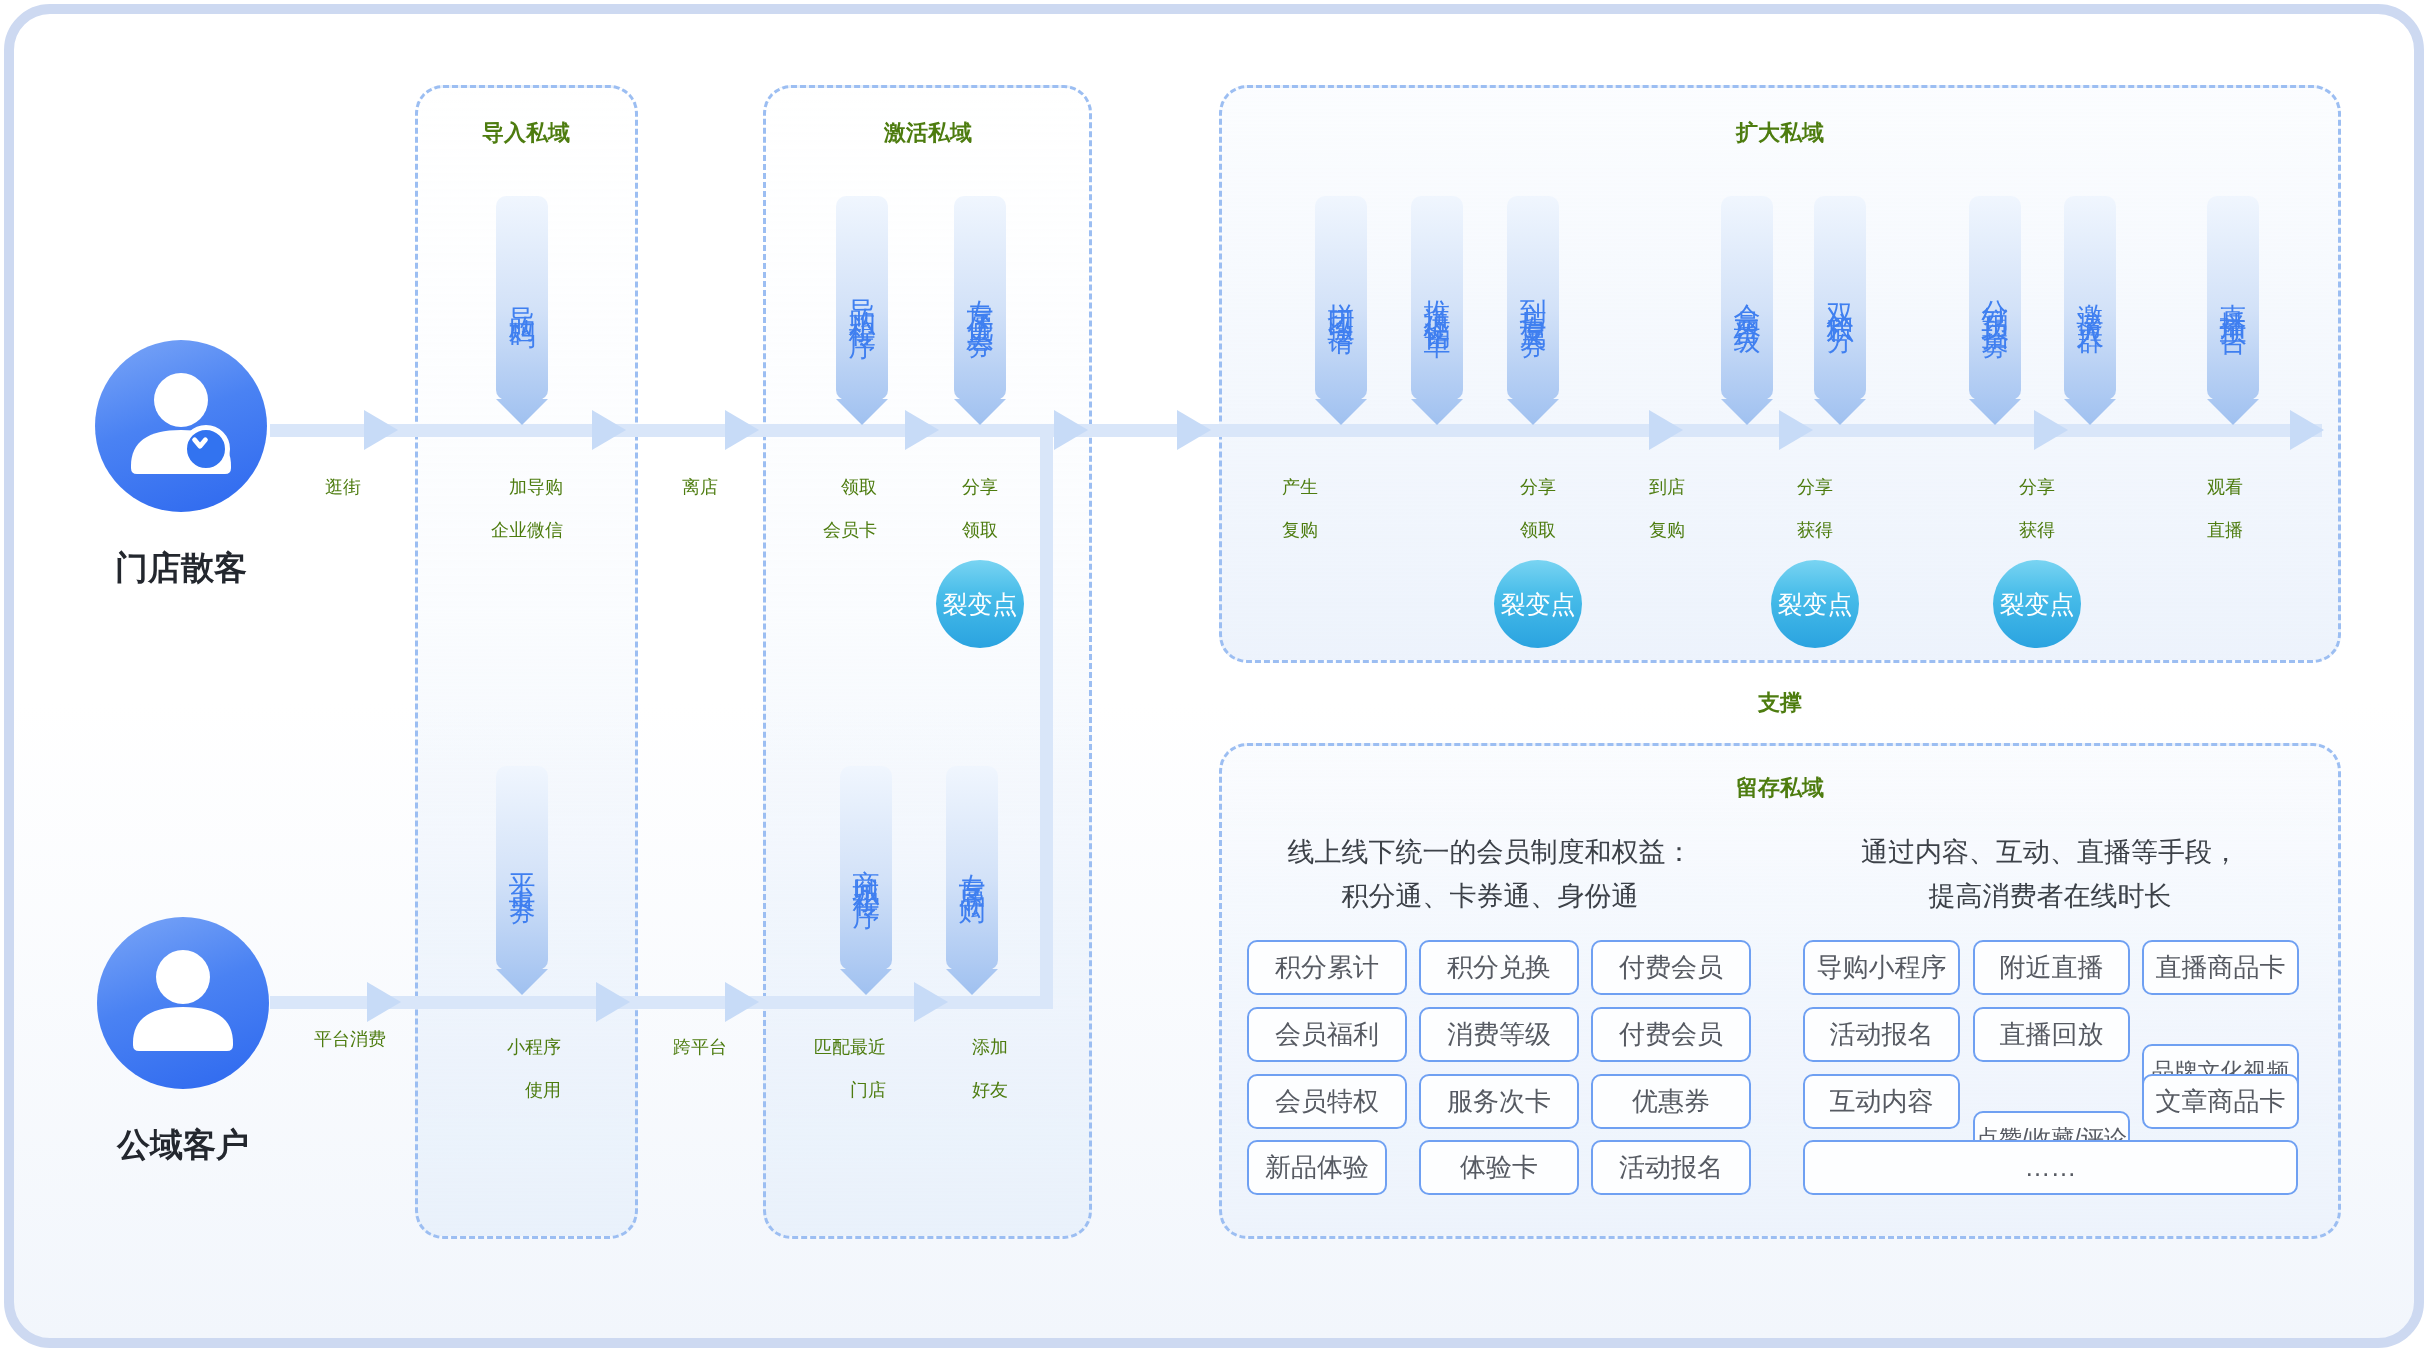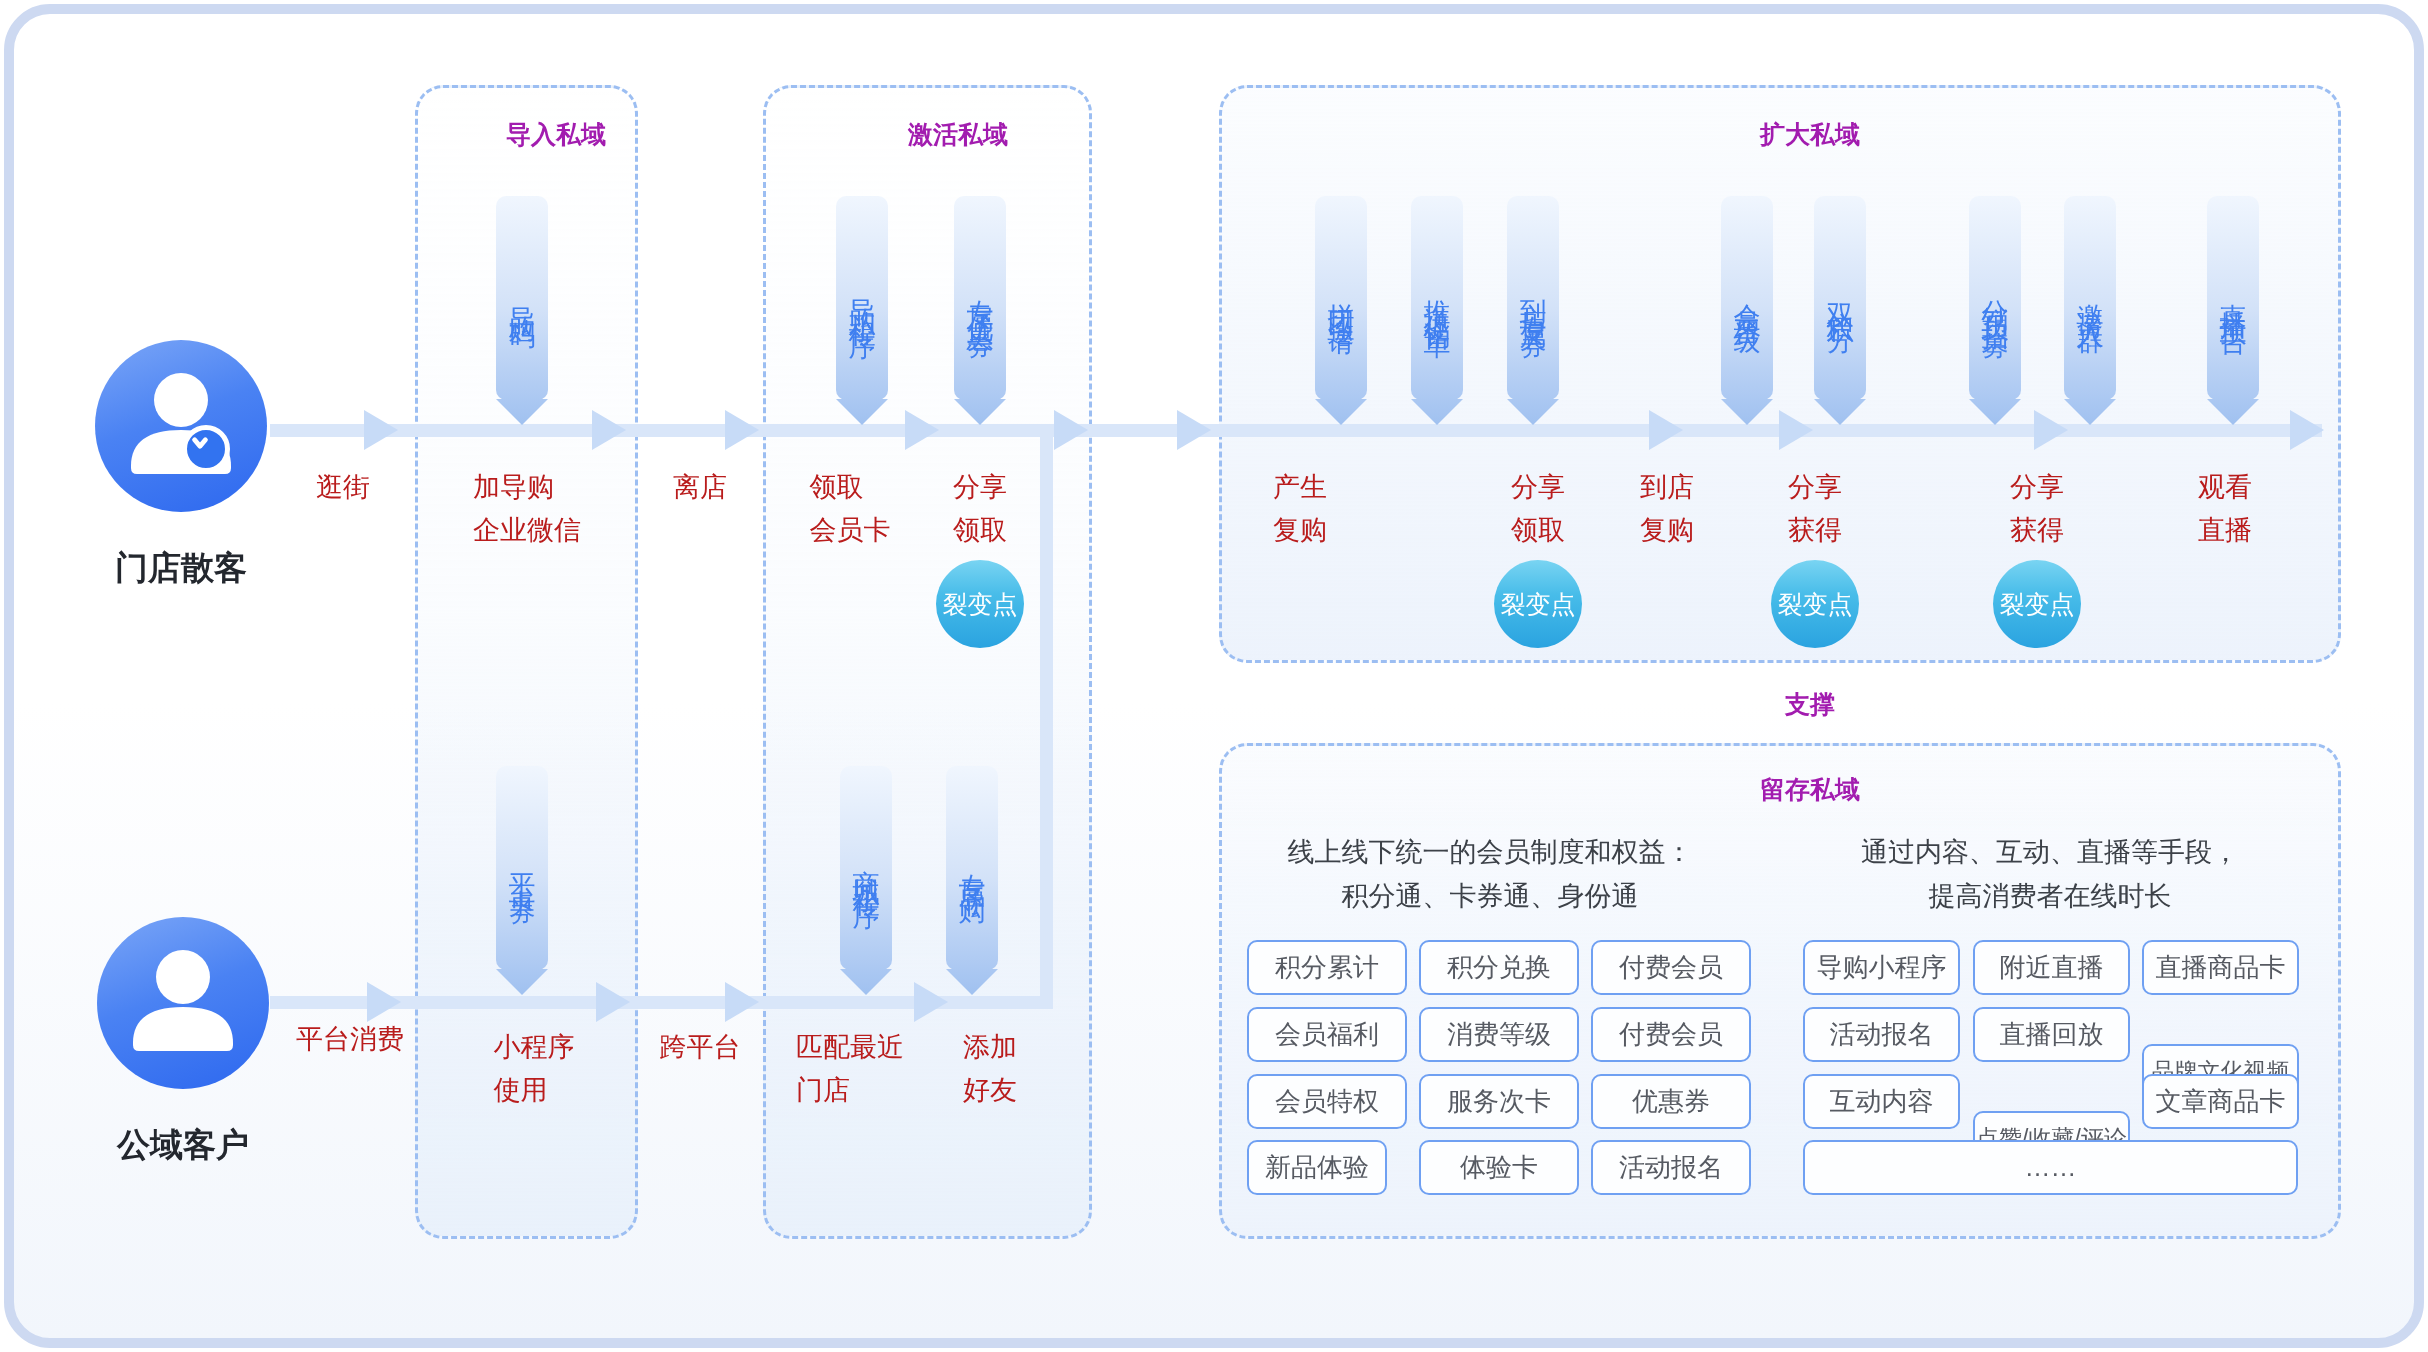--- a/index.html
+++ b/index.html
@@ -4,37 +4,37 @@
 <style>
   html,body{margin:0;padding:0;background:#ffffff;}
   #canvas{position:relative;width:2428px;height:1352px;background:#ffffff;
           font-family:"Liberation Sans",sans-serif;overflow:hidden;}
   .card{position:absolute;left:4px;top:4px;width:2420px;height:1344px;box-sizing:border-box;
         border:10px solid #cdd9f1;border-radius:46px;
         background:linear-gradient(180deg,#ffffff 0%,#ffffff 52%,#f2f6fc 100%);}
   .stage-box{position:absolute;box-sizing:border-box;border:3px dashed #9cbef2;border-radius:28px;}
   .col-fill{background:linear-gradient(180deg,rgba(236,243,252,0) 0%,rgba(236,243,252,0.25) 45%,#e9f1fb 100%);}
   .big-fill{background:linear-gradient(180deg,rgba(245,249,254,0.4) 0%,#edf3fc 100%);}
-  .stage-title{position:absolute;transform:translateX(-50%);font-size:25px;font-weight:bold;
-               color:#a21caf;white-space:nowrap;margin-left:30px;}
+  .stage-title{position:absolute;transform:translateX(-50%);font-size:22px;font-weight:bold;
+               color:#4d7c0f;white-space:nowrap;}
   .hline{position:absolute;height:13px;background:#d9e6f9;}
   .vline{position:absolute;width:13px;background:#d9e6f9;}
   .arrowhead{position:absolute;width:0;height:0;border-left:34px solid #c7dbf7;
              border-top:20px solid transparent;border-bottom:20px solid transparent;}
   .vribbon{position:absolute;width:52px;display:flex;flex-direction:column;align-items:center;}
   .vribbon .rbody{width:52px;height:204px;border-radius:10px;
       background:linear-gradient(180deg,#f0f6fe 0%,#d3e2f8 55%,#abc8f2 100%);
       display:flex;align-items:center;justify-content:center;}
   .vribbon .rtxt{writing-mode:vertical-rl;text-orientation:upright;font-size:27px;color:#3f7ff0;
       letter-spacing:8px;line-height:52px;}
   .vribbon .rtail{width:52px;height:26px;margin-top:-1px;
       background:linear-gradient(180deg,#abc8f2,#a0c1f0);
       clip-path:polygon(0 0,100% 0,50% 100%);}
-  .flabel{position:absolute;transform:translateX(-50%);font-size:27px;color:#b91c1c;
-          text-align:left;line-height:43px;white-space:pre-line;}
+  .flabel{position:absolute;transform:translateX(-50%);font-size:18px;color:#4d7c0f;
+          text-align:right;line-height:43px;white-space:pre-line;}
   .fission{position:absolute;width:88px;height:88px;border-radius:50%;color:#ffffff;font-size:25px;
            background:linear-gradient(180deg,#79d4f2 0%,#47bce9 40%,#2aa3e0 100%);
            display:flex;align-items:center;justify-content:center;}
   .avatar{position:absolute;width:172px;height:172px;border-radius:50%;
           background:linear-gradient(160deg,#7ba6f7 0%,#4a82f3 45%,#2d68ef 100%);}
   .avatar svg{position:absolute;left:0;top:0;}
   .badge{position:absolute;left:87px;top:85px;width:48px;height:48px;box-sizing:border-box;
          border:5px solid #ffffff;border-radius:50%;background:#3273f0;
          display:flex;align-items:center;justify-content:center;}
   .actor-label{position:absolute;transform:translateX(-50%);font-size:33px;font-weight:bold;

